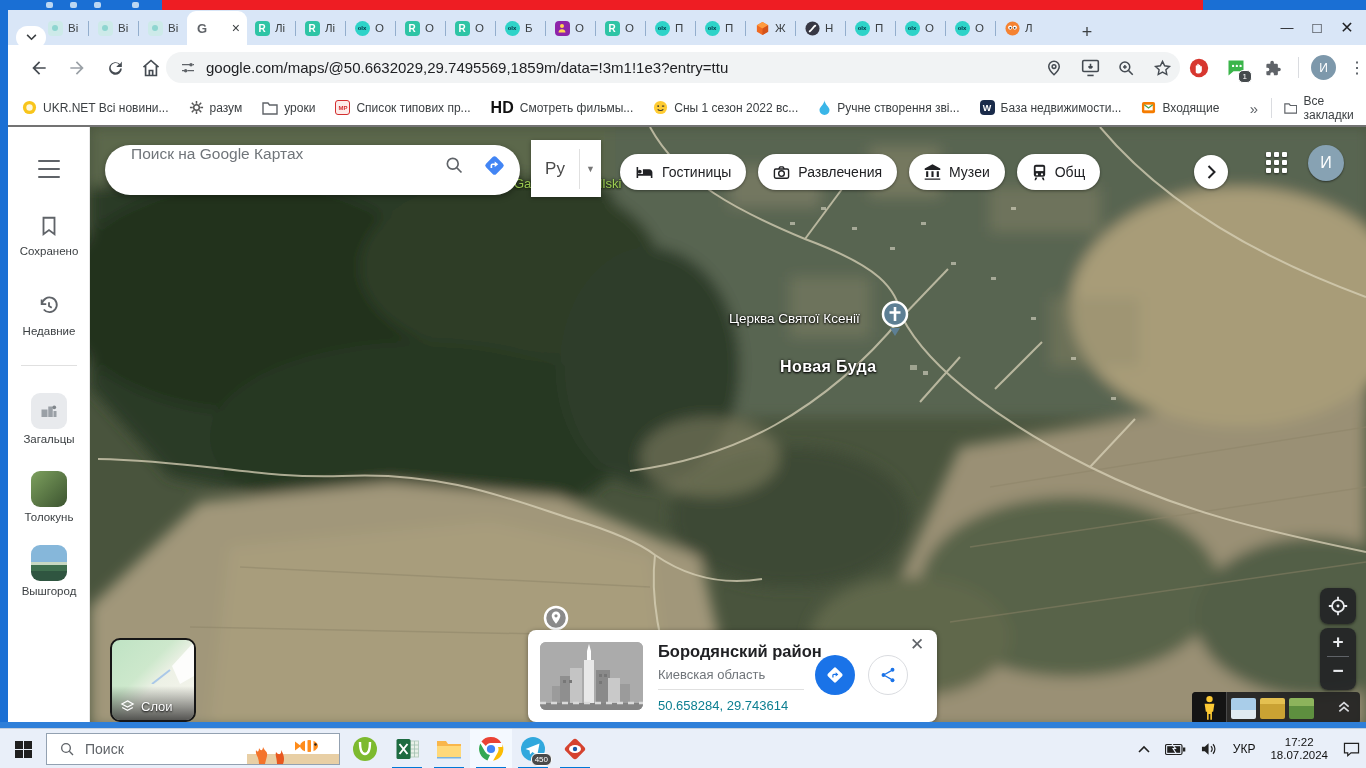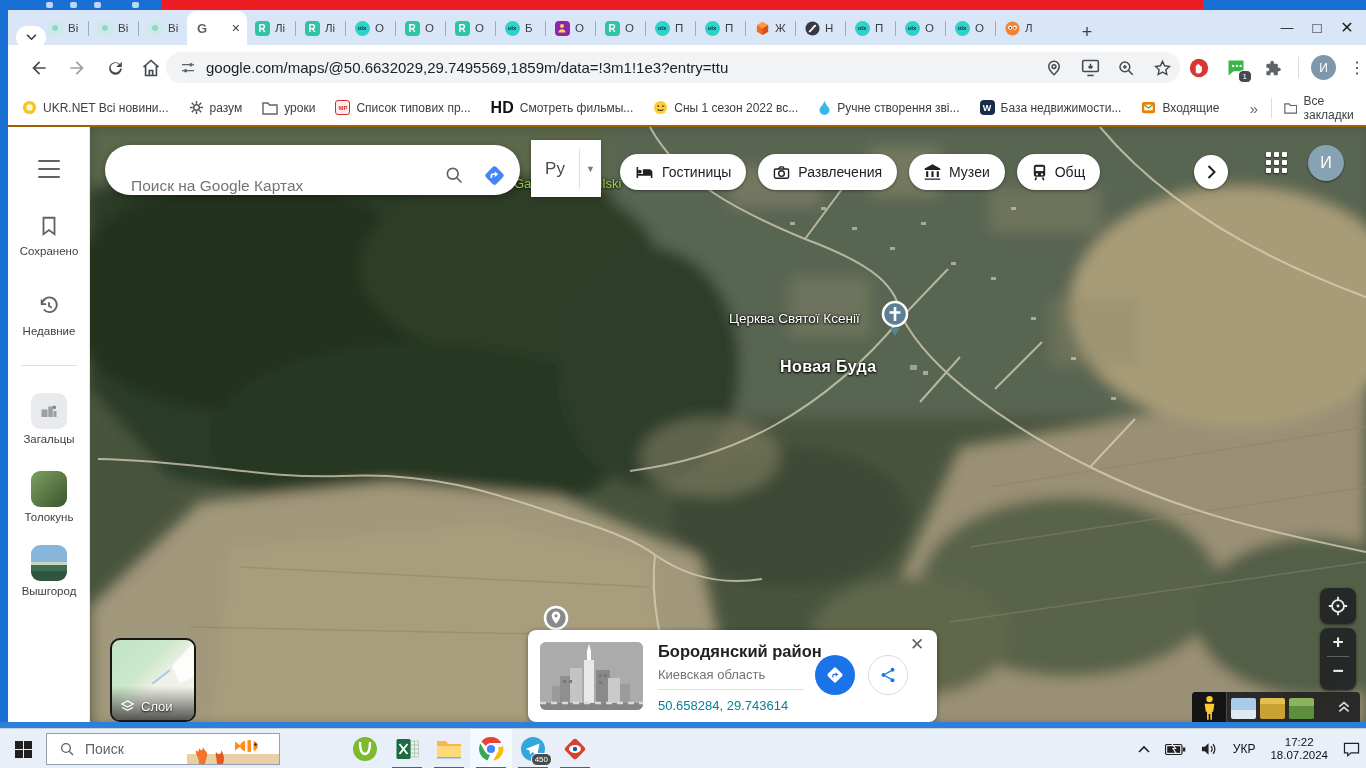--- a/index.html
+++ b/index.html
@@ -39,21 +39,21 @@
 .nav-ic{position:absolute;top:12px;width:22px;height:22px;display:flex;align-items:center;justify-content:center}
 #urlpill{position:absolute;left:158px;top:7px;width:1014px;height:31px;border-radius:16px;background:#f1f3f4;display:flex;align-items:center}
 #url-text{font-size:15px;color:#202124;margin-left:10px;white-space:nowrap}
 .pill-ic{position:absolute;top:6px;width:20px;height:20px;display:flex;align-items:center;justify-content:center}
 .tb-ext{position:absolute;top:12px;width:22px;height:22px;display:flex;align-items:center;justify-content:center}
 .badge{position:absolute;right:-5px;bottom:-4px;background:#454a4d;color:#fff;font-size:8px;padding:1px 4px;border-radius:5px;border:1px solid #fff}
 #tb-sep{position:absolute;left:1290px;top:12px;width:1px;height:21px;background:#dadce0}
 #tb-avatar{position:absolute;left:1303px;top:10px;width:25px;height:25px;border-radius:50%;background:#7d98ab;color:#fff;font-size:12px;display:flex;align-items:center;justify-content:center}
 #tb-dots{position:absolute;left:1340px;top:10px;width:18px;height:25px;display:flex;align-items:center;justify-content:center;font-size:16px;color:#454b52}
 
-#bmbar{left:8px;top:90px;width:1358px;height:37px;background:#fff;border-bottom:2px solid #a16207}
+#bmbar{left:8px;top:90px;width:1358px;height:37px;background:#fff;border-bottom:2px solid #737373}
 #bookmark-items{position:absolute;left:14px;top:0;height:35px;display:flex;align-items:center;gap:20px}
 .bm{display:flex;align-items:center;gap:6px;font-size:12px;color:#3c4043;white-space:nowrap}
 #bm-more{position:absolute;left:1234px;top:6px;width:24px;height:24px;display:flex;align-items:center;justify-content:center;color:#5f6368;font-size:15px}
 #bm-sep{position:absolute;left:1263px;top:8px;width:1px;height:20px;background:#dadce0}
 #bm-all{position:absolute;left:1276px;top:0;height:35px;display:flex;align-items:center;gap:6px;font-size:12px;color:#3c4043}
 
 #map-wrap{left:90px;top:127px;width:1276px;height:601px;overflow:hidden}
 .maplabel{position:absolute;color:#fff;text-shadow:0 1px 2px #000,0 0 3px #000;white-space:nowrap;z-index:2}
 .maplabel.green{color:#9ccc52;text-shadow:0 1px 2px #16230d,0 0 3px #16230d}
 #pin-marker{left:543px;top:605px;z-index:3}
@@ -61,21 +61,21 @@
 #gm-side{left:8px;top:127px;width:82px;height:601px;background:#fff;border-right:1px solid #e8e8e8;z-index:3}
 #gm-menu{position:absolute;left:26px;top:32px;width:30px;height:20px;display:flex;flex-direction:column;justify-content:space-between;padding:1px 4px}
 #gm-menu i{height:2.2px;background:#5f6368;border-radius:1px}
 .side-item{position:absolute;left:0;width:82px;text-align:center}
 .side-item .lbl{font-size:11.5px;color:#3c4043;margin-top:4px}
 .thumb{width:36px;height:36px;border-radius:9px;margin:0 auto;background:#e8eaed;display:flex;align-items:center;justify-content:center;overflow:hidden}
 .thumb.green{background:linear-gradient(135deg,#7da05e,#3c5430)}
 .thumb.river{background:linear-gradient(180deg,#86b7da 0 46%,#c8d8c2 46% 55%,#3f6f4e 55% 72%,#2f5540 72% 100%)}
 #side-div{position:absolute;left:13px;top:238px;width:56px;height:1px;background:#e0e0e0}
 
-#searchpill{left:105px;top:145px;width:415px;height:50px;background:#fff;border-radius:25px;box-shadow:0 2px 6px rgba(0,0,0,.35);z-index:3;display:flex;align-items:flex-end}
+#searchpill{left:105px;top:145px;width:415px;height:50px;background:#fff;border-radius:25px;box-shadow:0 2px 6px rgba(0,0,0,.35);z-index:3;display:flex;align-items:flex-start}
 #search-ph{font-size:15.5px;color:#70757a;margin-left:26px;flex:1}
 .sp-ic{width:40px;height:40px;display:flex;align-items:center;justify-content:center}
 
 #rupane{left:531px;top:140px;width:70px;height:57px;background:#fff;box-shadow:0 1px 4px rgba(0,0,0,.35);z-index:3;display:flex;align-items:center}
 #rupane .txt{flex:1;text-align:center;font-size:17px;color:#4a4a4a}
 #rupane .dd{width:22px;height:40px;border-left:1px solid #e0e0e0;display:flex;align-items:center;justify-content:center;color:#777;font-size:9px}
 
 #chips{left:620px;top:154px;height:36px;display:flex;gap:12px;z-index:3}
 .chip{height:36px;background:#fff;border-radius:18px;box-shadow:0 1px 3px rgba(0,0,0,.4);display:flex;align-items:center;gap:8px;padding:0 15px;font-size:14px;font-weight:500;color:#202124;white-space:nowrap;flex:none}
 #chip-next{left:1194px;top:155px;width:34px;height:34px;border-radius:50%;background:#fff;box-shadow:0 1px 3px rgba(0,0,0,.4);display:flex;align-items:center;justify-content:center;z-index:4}
@@ -106,21 +106,21 @@
 #pegman{width:34px;height:32px;border-radius:4px 0 0 4px;background:rgba(18,18,18,.92);display:flex;align-items:center;justify-content:center}
 #botbar .bsep{width:1px;height:32px;background:#4a4a4a}
 .mini-thumb{width:25px;height:21px;border-radius:2px;margin-left:4px}
 .mini-thumb.b{background:linear-gradient(180deg,#a9cde9 0 55%,#dfeaf0 55%)}
 .mini-thumb.y{background:linear-gradient(180deg,#e4c050 0 30%,#caa233 30%)}
 .mini-thumb.g{background:linear-gradient(180deg,#8db45c 0 40%,#5e8f3f 40%)}
 #bot-collapse{margin-left:auto;margin-right:8px;display:flex;align-items:center}
 
 #taskbar{left:0;top:728px;width:1366px;height:40px;background:#e9eff9;border-top:1px solid #c3cfdd;z-index:6}
 #tb-start{position:absolute;left:0;top:0;width:46px;height:40px;display:flex;align-items:center;justify-content:center}
-#tb-search{position:absolute;left:46px;top:4px;width:234px;height:32px;background:#fff;border:1px solid #93a1b1;display:flex;align-items:center;overflow:hidden}
+#tb-search{position:absolute;left:46px;top:4px;width:294px;height:32px;background:#fff;border:1px solid #93a1b1;display:flex;align-items:center;overflow:hidden}
 #tb-search .ph{font-size:14px;color:#5f6368;margin-left:10px;flex:1}
 #task-apps{position:absolute;left:344px;top:0;height:40px;display:flex}
 .tapp{position:relative;width:42px;height:40px;display:flex;align-items:center;justify-content:center}
 .tapp.active{background:#f4f9ff}
 .tapp .runline{position:absolute;bottom:0;left:6px;right:6px;height:2.5px;background:#0078d7}
 .tapp .nbadge{position:absolute;right:2px;bottom:3px;background:#4a4a4a;color:#fff;font-size:8px;padding:1px 3px;border-radius:6px;border:1px solid #fff}
 #tray{position:absolute;right:6px;top:0;height:40px;display:flex;align-items:center;gap:15px}
 #tray .lang{font-size:12px;color:#111}
 #tray .clock{font-size:11.5px;color:#111;line-height:13px;text-align:center}
 </style>

